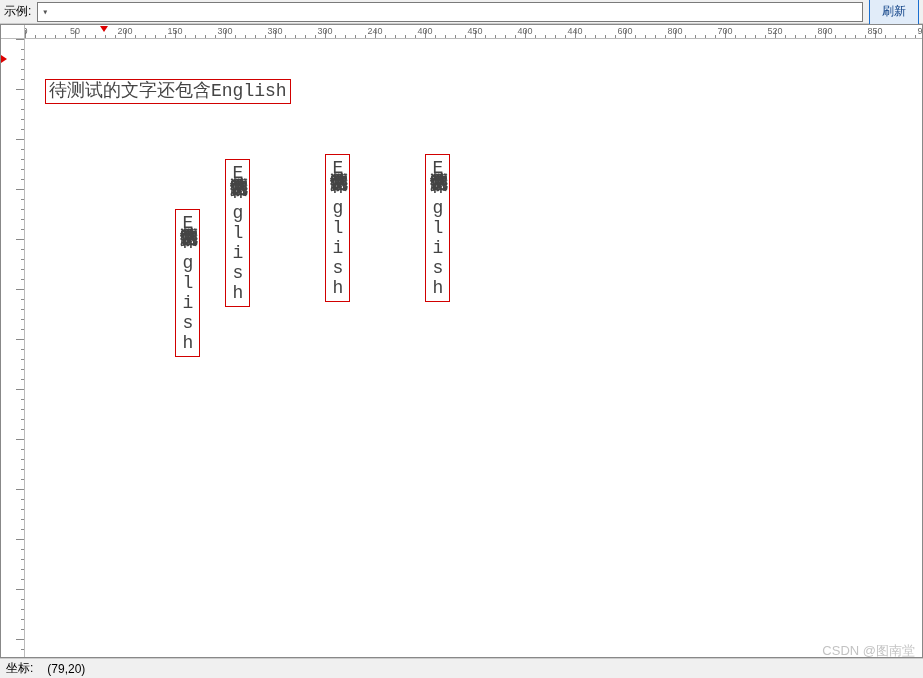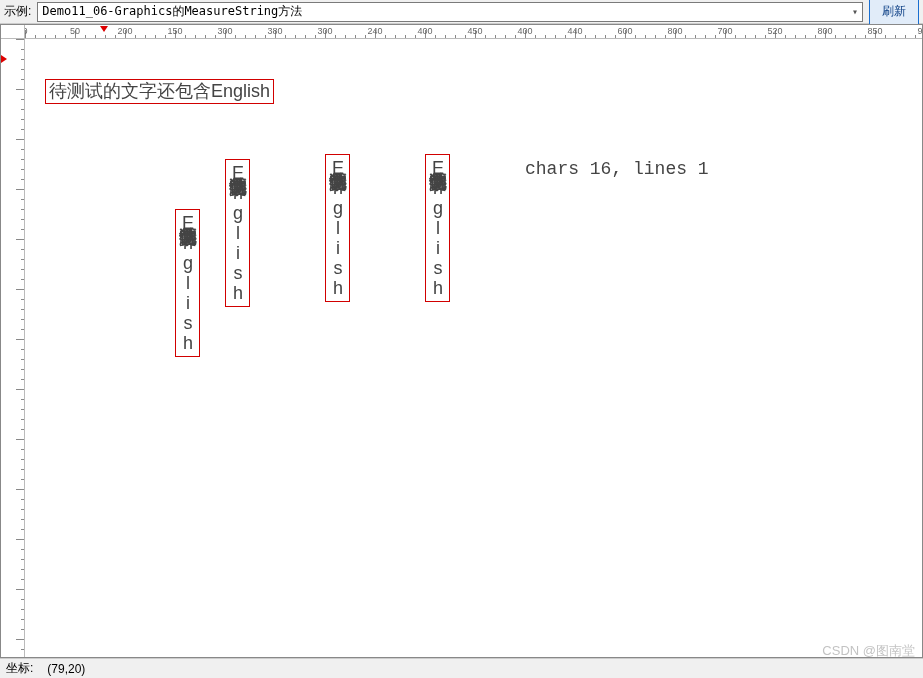--- a/index.html
+++ b/index.html
@@ -18,34 +18,33 @@
 .tick-h .mark { position: absolute; bottom: 0; width: 1px; background: #888; }
 .tick-h .big { height: 8px; }
 .tick-h .sml { height: 3px; }
 .tick-h .lbl { position: absolute; bottom: 2px; transform: translateX(-50%); }
 .tick-v { position: absolute; right: 0; font-size: 9px; font-family: Arial, sans-serif; color: #666; }
 .tick-v .mark { position: absolute; right: 0; height: 1px; background: #888; }
 .tick-v .big { width: 8px; }
 .tick-v .sml { width: 3px; }
 .marker-h { position: absolute; top: 1px; width: 0; height: 0; border-left: 4px solid transparent; border-right: 4px solid transparent; border-top: 6px solid #d00; transform: translateX(-4px); z-index: 4; }
 .marker-v { position: absolute; left: 0; width: 0; height: 0; border-top: 4px solid transparent; border-bottom: 4px solid transparent; border-left: 6px solid #d00; transform: translateY(-4px); z-index: 4; }
-.box { position: absolute; border: 1px solid #d10000; font-family: Liberation Sans, sans-serif; font-size: 18px; color: #444; line-height: 1.05; text-align: center; }
+.box { position: absolute; border: 1px solid #d10000; font-family: Liberation Mono, monospace; font-size: 18px; color: #444; line-height: 1.05; text-align: center; }
 .box-h { padding: 2px 3px; white-space: nowrap; }
 .box-v { writing-mode: vertical-rl; text-orientation: upright; padding: 3px 2px; letter-spacing: 0px; }
 .info-text { position: absolute; font-family: "Courier New", SimSun, monospace; font-size: 18px; color: #444; }
 .statusbar { position: absolute; bottom: 0; left: 0; right: 0; height: 20px; background: #f0f0f0; border-top: 1px solid #ccc; display: flex; align-items: center; padding: 0 6px; gap: 14px; font-size: 12px; }
 .watermark { position: absolute; right: 8px; bottom: 18px; font-size: 13px; color: rgba(120,120,120,0.45); pointer-events: none; font-family: Arial, "Microsoft YaHei", sans-serif; }
 </style>
 </head>
 <body>
 
 <div class="toolbar">
   <span class="toolbar-label">示例:</span>
   <div class="select">
-    <span>Demo11_06-Graphics的MeasureString方法</span>
     <span class="select-caret">▾</span>
   </div>
   <button class="refresh-btn">刷新</button>
 </div>
 
 <div class="workspace">
   <div class="ruler-corner"></div>
   <div class="ruler-h" id="ruler-h">
       <div class="tick-h" style="left: 0px;">
         <div class="mark big" style="left: 0px;"></div>
@@ -531,21 +530,20 @@
       <div class="tick-v" style="top: 630px;"></div>
       <div class="tick-v" style="top: 640px;"></div>
       <div class="marker-v" style="top: 20px;"></div>
     </div>
   <div class="canvas-area" id="canvas">
       <div class="box box-h" style="left: 20px; top: 40px;">待测试的文字还包含English</div>
       <div class="box box-v" style="left: 150px; top: 170px;">待测试的文字还包含English</div>
       <div class="box box-v" style="left: 200px; top: 120px;">待测试的文字还包含English</div>
       <div class="box box-v" style="left: 300px; top: 115px;">待测试的文字还包含English</div>
       <div class="box box-v" style="left: 400px; top: 115px;">待测试的文字还包含English</div>
-      <div class="info-text" style="left: 500px; top: 120px;">chars 16, lines 1</div>
     </div>
 </div>
 
 <div class="statusbar">
   <span>坐标:</span>
   <span>(79,20)</span>
 </div>
 
 <div class="watermark">CSDN @图南堂</div>
 

